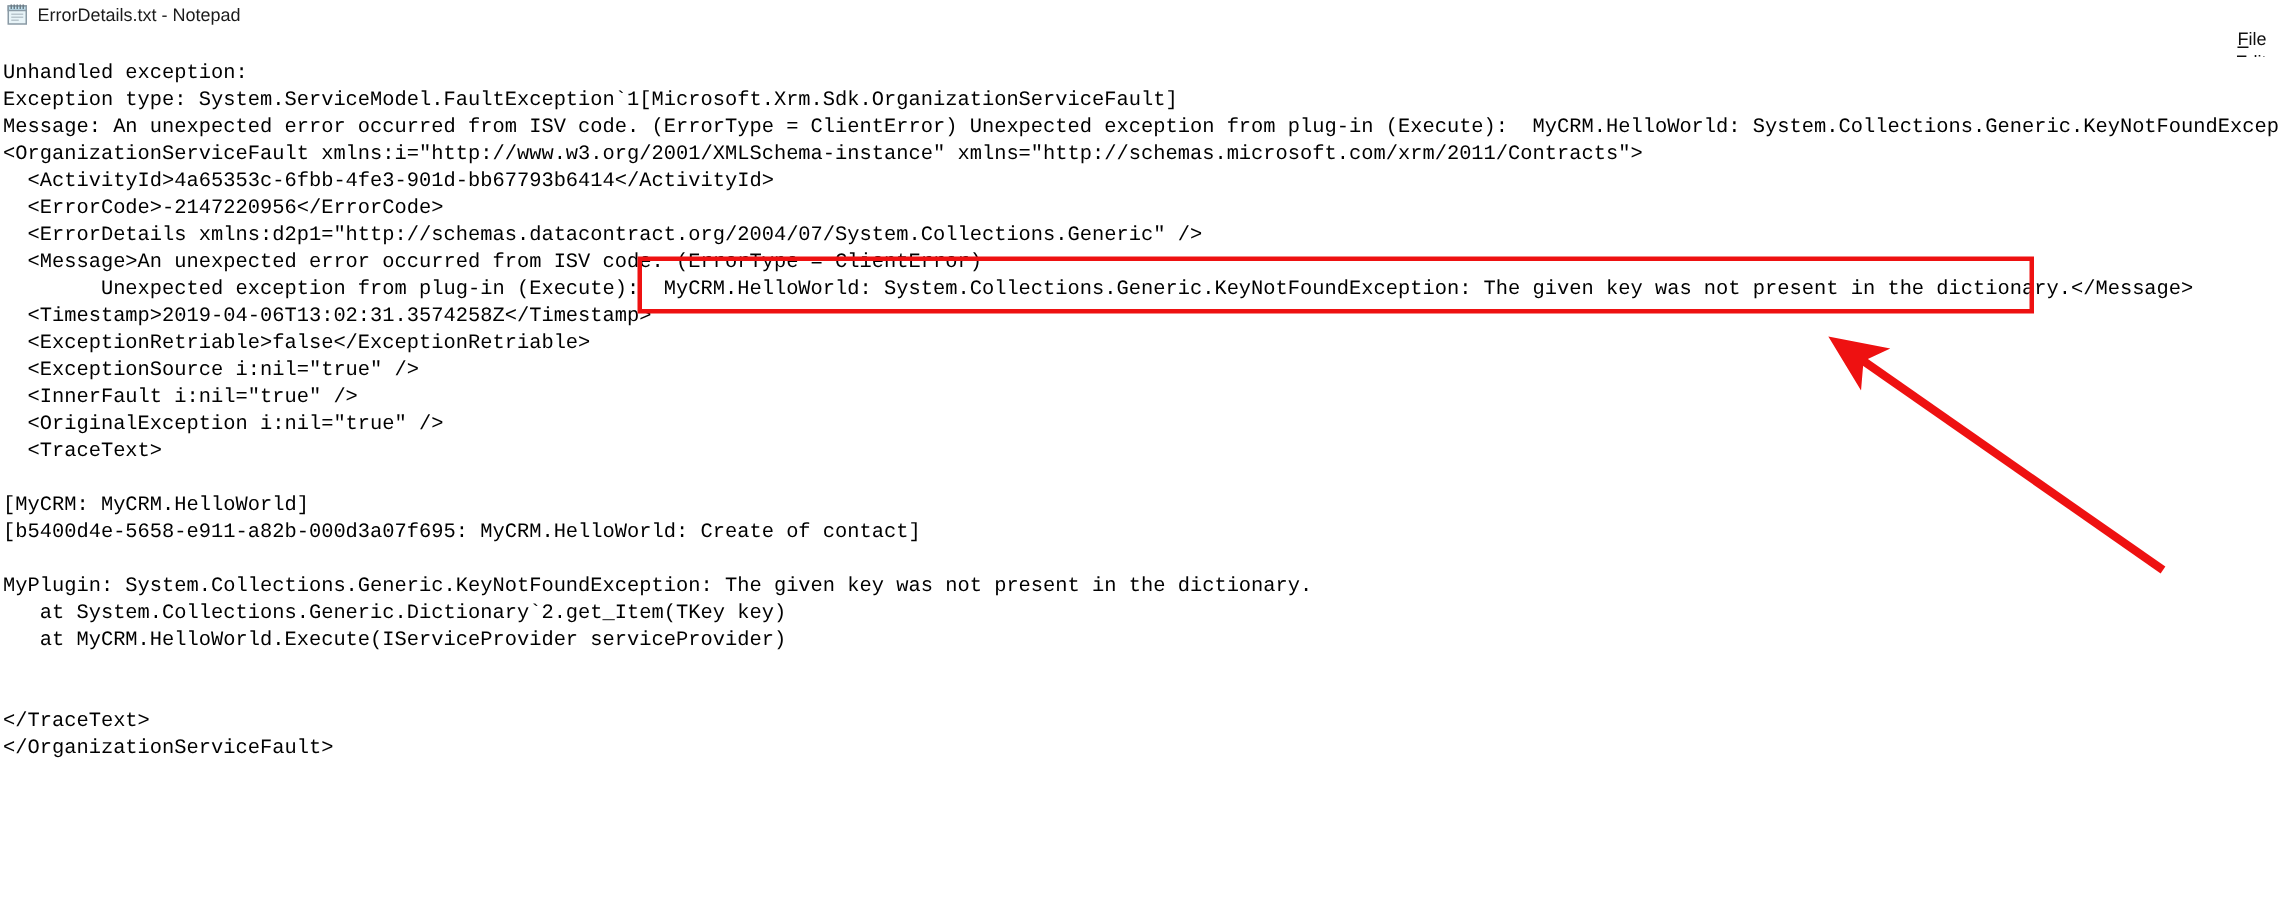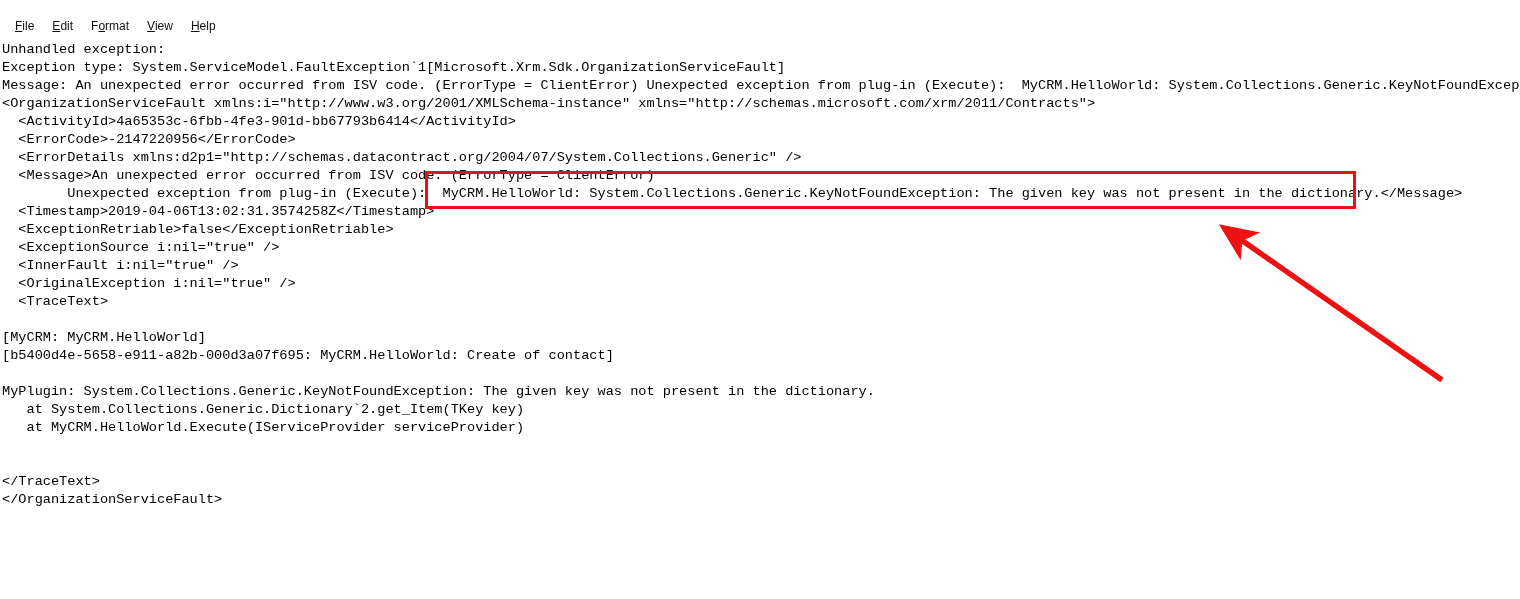--- a/index.html
+++ b/index.html
@@ -52,23 +52,24 @@
   }
 
   
   .menubar {
     position: absolute;
     left: 0; top: 19px;
     width: 1520px;
     height: 19px;
     background: #ffffff;
     display: flex;
-    align-items: flex-start;
+    align-items: flex-end;
     padding-left: 6px;
     box-sizing: border-box;
+    flex-direction: column;
   }
   .menu-item {
     font-family: "Liberation Sans", sans-serif;
     font-size: 12px;
     color: #101010;
     line-height: 15px;
     padding: 0 9px;
     white-space: nowrap;
     cursor: default;
   }
@@ -131,20 +132,37 @@
     top: 205px;
     width: 275px;
     height: 190px;
   }
 </style>
 </head>
 <body>
 
 <div id="app">
 
+  <div class="titlebar">
+    <span class="app-icon">
+      <svg width="15" height="15" viewBox="0 0 15 15" xmlns="http://www.w3.org/2000/svg">
+        <rect x="1.5" y="2" width="12" height="12" fill="#e8f4f8" stroke="#8a9aa5" stroke-width="1"></rect>
+        <rect x="1.5" y="2" width="12" height="3" fill="#bfe0ee" stroke="#8a9aa5" stroke-width="1"></rect>
+        <rect x="3" y="1" width="1" height="3" fill="#6d7d87"></rect>
+        <rect x="5" y="1" width="1" height="3" fill="#6d7d87"></rect>
+        <rect x="7" y="1" width="1" height="3" fill="#6d7d87"></rect>
+        <rect x="9" y="1" width="1" height="3" fill="#6d7d87"></rect>
+        <rect x="11" y="1" width="1" height="3" fill="#6d7d87"></rect>
+        <rect x="3.5" y="7" width="8" height="1" fill="#b9c6cd"></rect>
+        <rect x="3.5" y="9" width="8" height="1" fill="#b9c6cd"></rect>
+        <rect x="3.5" y="11" width="5" height="1" fill="#b9c6cd"></rect>
+      </svg>
+    </span>
+    <span class="title-text">ErrorDetails.txt - Notepad</span>
+  </div>
 
   <div class="menubar">
     <div class="menu-item"><span class="ak">F</span>ile</div>
     <div class="menu-item"><span class="ak">E</span>dit</div>
     <div class="menu-item">F<span class="ak">o</span>rmat</div>
     <div class="menu-item"><span class="ak">V</span>iew</div>
     <div class="menu-item"><span class="ak">H</span>elp</div>
   </div>
 
   <div class="textarea">

